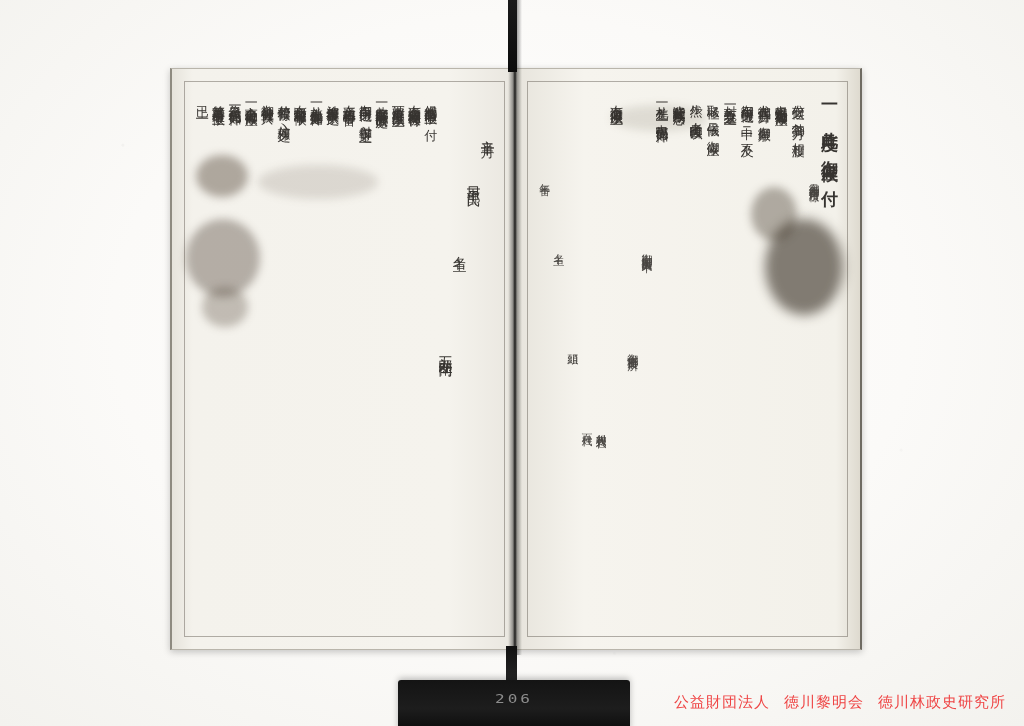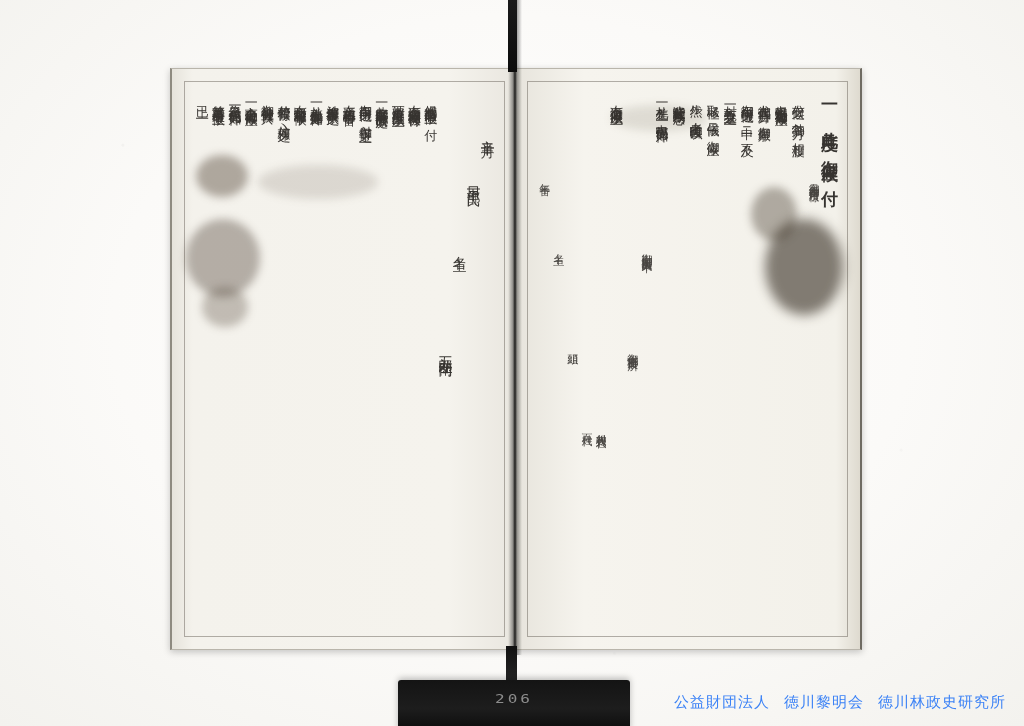--- a/index.html
+++ b/index.html
@@ -194,21 +194,21 @@
     transform: scaleY(0.75);
   }
 
   
   .credit {
     position: absolute;
     right: 18px;
     bottom: 14px;
     font-family: Liberation Mono, monospace;
     font-size: 15px;
-    color: #3b82f6;
+    color: #ef4444;
     letter-spacing: 1px;
     white-space: nowrap;
   }
   .credit .org { margin-right: 14px; }
 </style>
 </head>
 <body>
 
 <div id="page">
   <div class="scan-bg"></div>

